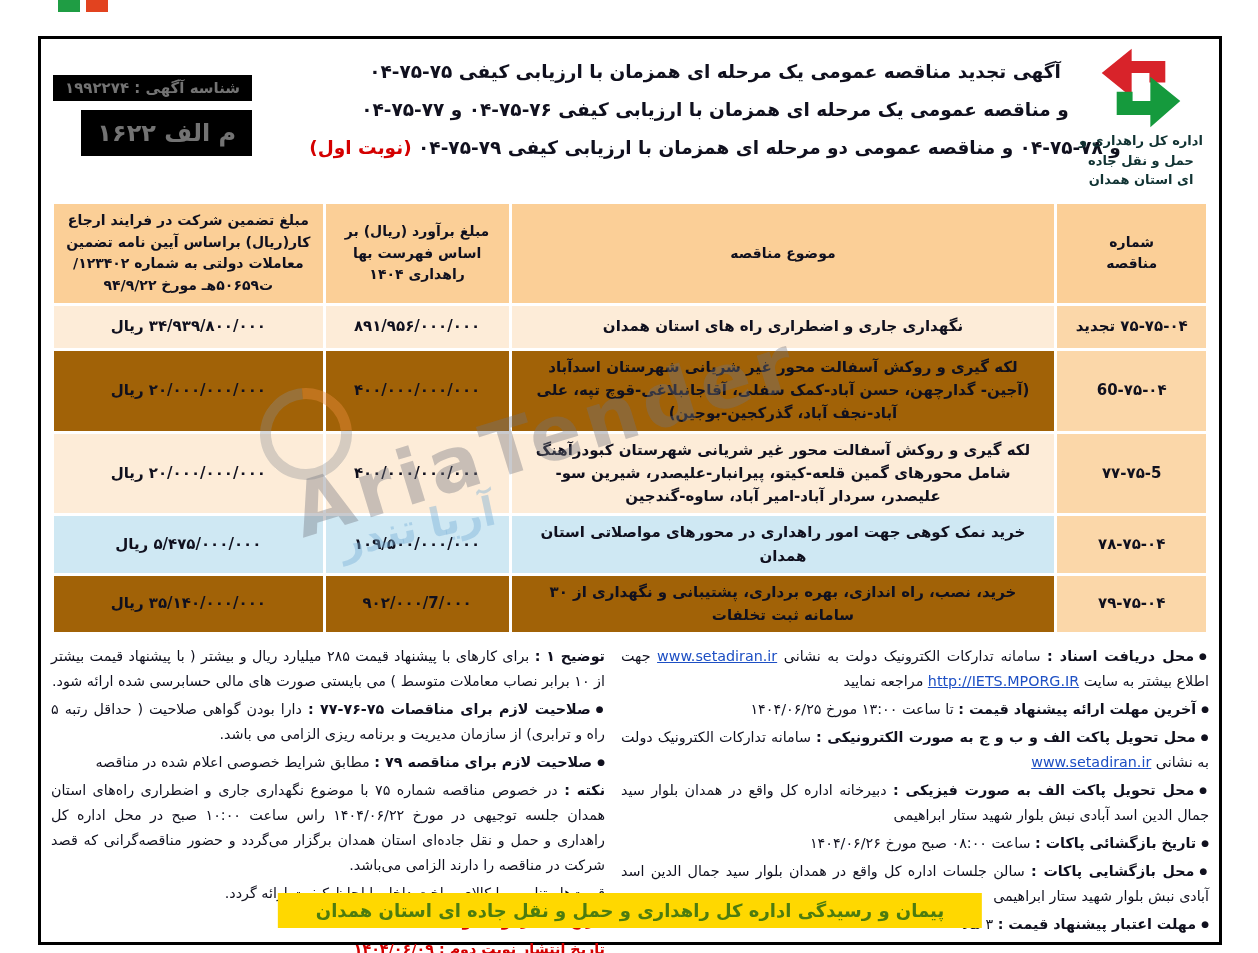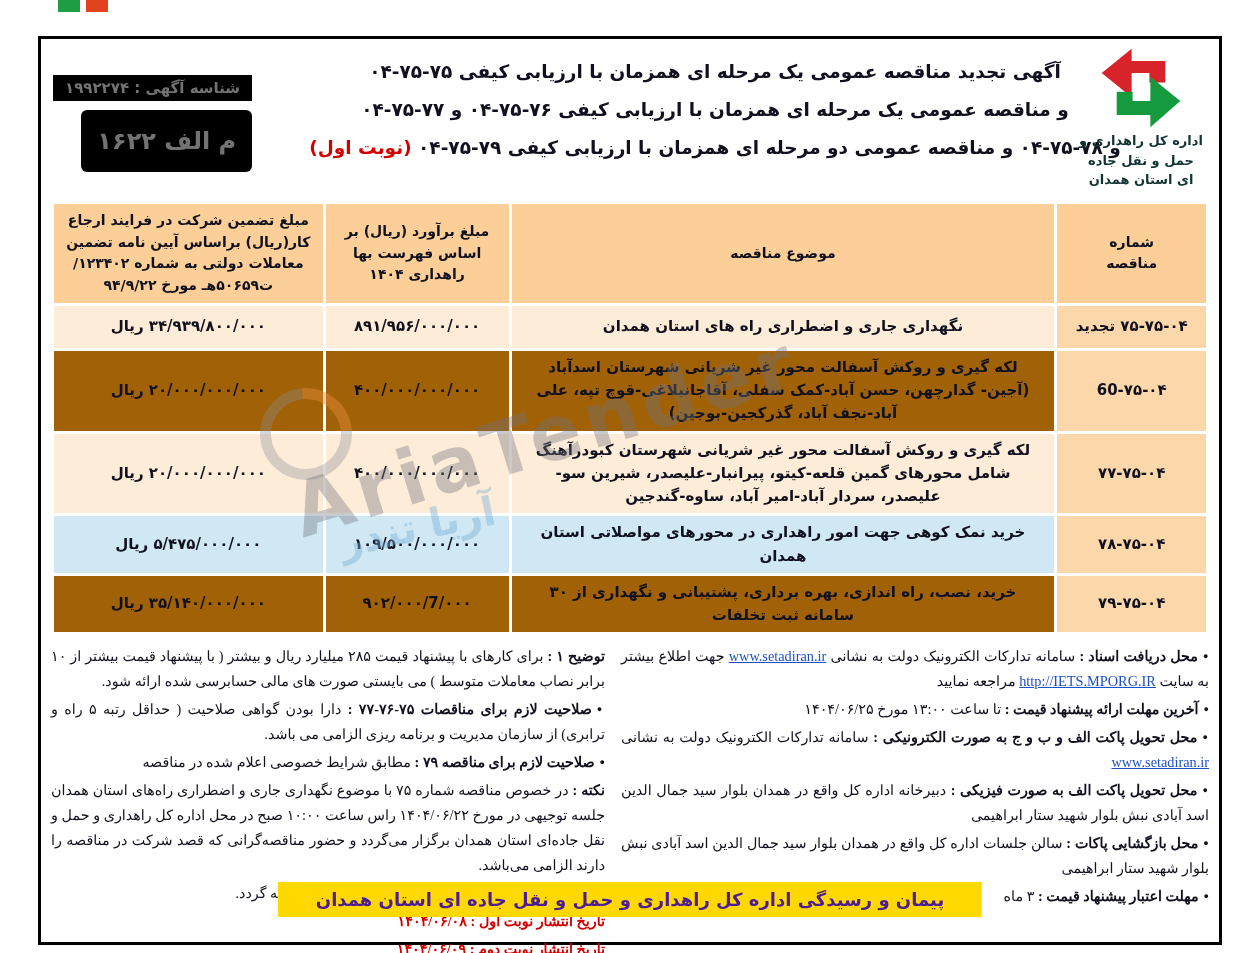--- a/index.html
+++ b/index.html
@@ -23,21 +23,21 @@
 
   .sheet{position:absolute;left:38px;top:36px;width:1184px;height:909px;
          border:3px solid #000;background:#fff;padding:4px 10px 0;
          direction:rtl;}
   
   .header{position:relative;height:158px;}
   .stamps{position:absolute;left:2px;top:32px;display:flex;flex-direction:column;
           gap:9px;align-items:flex-start;direction:rtl;}
   .stamp{background:#000;color:#737373;font-weight:bold;white-space:nowrap;}
   .stamp-id{font-size:15px;padding:4px 12px;}
-  .stamp-malef{font-size:24px;padding:17px 16px;border-radius:6px;}
+  .stamp-malef{font-size:24px;padding:9px 16px;}
   .titles{padding-top:10px;margin-right:60px;margin-left:230px;text-align:center;
           font-weight:bold;font-size:18.5px;line-height:2.05;color:var(--ink);}
   .red{color:var(--accent-red);}
   .logo-block{position:absolute;right:6px;top:2px;width:124px;text-align:center;}
   .logo-block svg{width:98px;height:86px;display:block;margin:0 auto;}
   .logo-caption{font-size:13px;line-height:1.5;color:#133;font-weight:bold;}
 
   
   table.main{width:100%;border-collapse:separate;border-spacing:3px;margin-top:0;}
   col.c-num{width:13%;} col.c-subj{width:47.5%;} col.c-est{width:16%;} col.c-gua{width:23.5%;}
@@ -49,31 +49,31 @@
   .num-cell{background:var(--peach-cell);}
   .row-peach td:not(.num-cell){background:var(--peach-row);}
   .row-white td:not(.num-cell){background:#a16207;}
   .row-blue  td:not(.num-cell){background:var(--blue-row);}
 
   
   .info{display:flex;gap:16px;margin-top:9px;font-size:14.3px;line-height:1.75;}
   .info .col{min-width:0;}
   .info-right{flex:0 0 588px;}
   .info-left{flex:1;}
-  p.line{margin:0 0 3px;text-align:justify;font-family:Liberation Serif, serif;}
+  p.line{margin:0 0 3px;text-align:justify;}
   p.line b{font-weight:bold;}
   .blt::before{content:"●";font-size:9px;position:relative;top:-2px;margin-left:5px;}
   .link{color:var(--link-blue);text-decoration:underline;cursor:pointer;direction:ltr;unicode-bidi:embed;}
   .quality{text-align:right;margin-top:6px;}
   .pub{text-align:center;font-weight:bold;color:var(--accent-red);margin-top:4px;}
 
   
-  .banner{position:absolute;bottom:25px;left:50%;transform:translateX(-50%);
+  .banner{position:absolute;bottom:14px;left:50%;transform:translateX(-50%);
           background:var(--banner-yellow);padding:7px 38px;font-size:18px;
-          font-weight:bold;white-space:nowrap;color:#4c1d95;}
+          font-weight:bold;white-space:nowrap;color:#4d7c0f;}
 
   
   .wm{position:absolute;inset:0;pointer-events:none;z-index:60;}
   .wm-en{position:absolute;left:295px;top:468px;font-size:76px;font-weight:bold;
          letter-spacing:6px;color:rgba(112,116,126,0.38);transform:rotate(-17deg);
          transform-origin:0 50%;white-space:nowrap;}
   .wm-ring{position:absolute;left:260px;top:388px;width:92px;height:92px;border-radius:50%;
            border:11px solid rgba(140,145,150,0.35);border-top-color:rgba(235,140,60,0.42);
            transform:rotate(40deg);}
   .wm-fa{position:absolute;left:340px;top:520px;font-size:40px;font-weight:bold;
@@ -134,21 +134,21 @@
         <td>۸۹۱/۹۵۶/۰۰۰/۰۰۰</td>
         <td>۳۴/۹۳۹/۸۰۰/۰۰۰ ریال</td>
       </tr>
       <tr class="row-white">
         <td class="num-cell">60-۷۵-۰۴</td>
         <td>لکه گیری و روکش آسفالت محور غیر شریانی شهرستان اسدآباد (آجین- گدارچهن، حسن آباد-کمک سفلی، آقاجانبلاغی-قوچ تپه، علی آباد-نجف آباد، گذرکجین-بوجین)</td>
         <td>۴۰۰/۰۰۰/۰۰۰/۰۰۰</td>
         <td>۲۰/۰۰۰/۰۰۰/۰۰۰ ریال</td>
       </tr>
       <tr class="row-peach">
-        <td class="num-cell">۷۷-۷۵-۰۴</td>
+        <td class="num-cell">۷۷-۷۵-5</td>
         <td>لکه گیری و روکش آسفالت محور غیر شریانی شهرستان کبودرآهنگ شامل محورهای گمین قلعه-کیتو، پیرانبار-علیصدر، شیرین سو-علیصدر، سردار آباد-امیر آباد، ساوه-گندجین</td>
         <td>۴۰۰/۰۰۰/۰۰۰/۰۰۰</td>
         <td>۲۰/۰۰۰/۰۰۰/۰۰۰ ریال</td>
       </tr>
       <tr class="row-blue">
         <td class="num-cell">۷۸-۷۵-۰۴</td>
         <td>خرید نمک کوهی جهت امور راهداری در محورهای مواصلاتی استان همدان</td>
         <td>۱۰۹/۵۰۰/۰۰۰/۰۰۰</td>
         <td>۵/۴۷۵/۰۰۰/۰۰۰ ریال</td>
       </tr>
@@ -166,20 +166,21 @@
     <div class="col info-right">
       <p class="line blt"><b>محل دریافت اسناد :</b><span> سامانه تدارکات الکترونیک دولت به نشانی </span><a class="link">www.setadiran.ir</a><span> جهت اطلاع بیشتر به سایت </span><a class="link">http://IETS.MPORG.IR</a><span> مراجعه نمایید</span></p>
 
 
       <p class="line blt"><b>آخرین مهلت ارائه پیشنهاد قیمت :</b><span> تا ساعت ۱۳:۰۰ مورخ ۱۴۰۴/۰۶/۲۵</span></p>
 
       <p class="line blt"><b>محل تحویل پاکت الف و ب و ج به صورت الکترونیکی :</b><span> سامانه تدارکات الکترونیک دولت به نشانی </span><a class="link">www.setadiran.ir</a></p>
 
       <p class="line blt"><b>محل تحویل پاکت الف به صورت فیزیکی :</b><span> دبیرخانه اداره کل واقع در همدان بلوار سید جمال الدین اسد آبادی نبش بلوار شهید ستار ابراهیمی</span></p>
 
+      <p class="line blt"><b>تاریخ بازگشائی پاکات :</b><span> ساعت ۰۸:۰۰ صبح مورخ ۱۴۰۴/۰۶/۲۶</span></p>
 
       <p class="line blt"><b>محل بازگشایی پاکات :</b><span> سالن جلسات اداره کل واقع در همدان بلوار سید جمال الدین اسد آبادی نبش بلوار شهید ستار ابراهیمی</span></p>
 
       <p class="line blt"><b>مهلت اعتبار پیشنهاد قیمت :</b><span> ۳ ماه</span></p>
     </div>
 
     <div class="col info-left">
       <p class="line"><b>توضیح ۱ :</b><span> برای کارهای با پیشنهاد قیمت ۲۸۵ میلیارد ریال و بیشتر ( با پیشنهاد قیمت بیشتر از ۱۰ برابر نصاب معاملات متوسط ) می بایستی صورت های مالی حسابرسی شده ارائه شود.</span></p>
 
       <p class="line blt"><b>صلاحیت لازم برای مناقصات ۷۵-۷۶-۷۷ :</b><span> دارا بودن گواهی صلاحیت ( حداقل رتبه ۵ راه و ترابری) از سازمان مدیریت و برنامه ریزی الزامی می باشد.</span></p>

